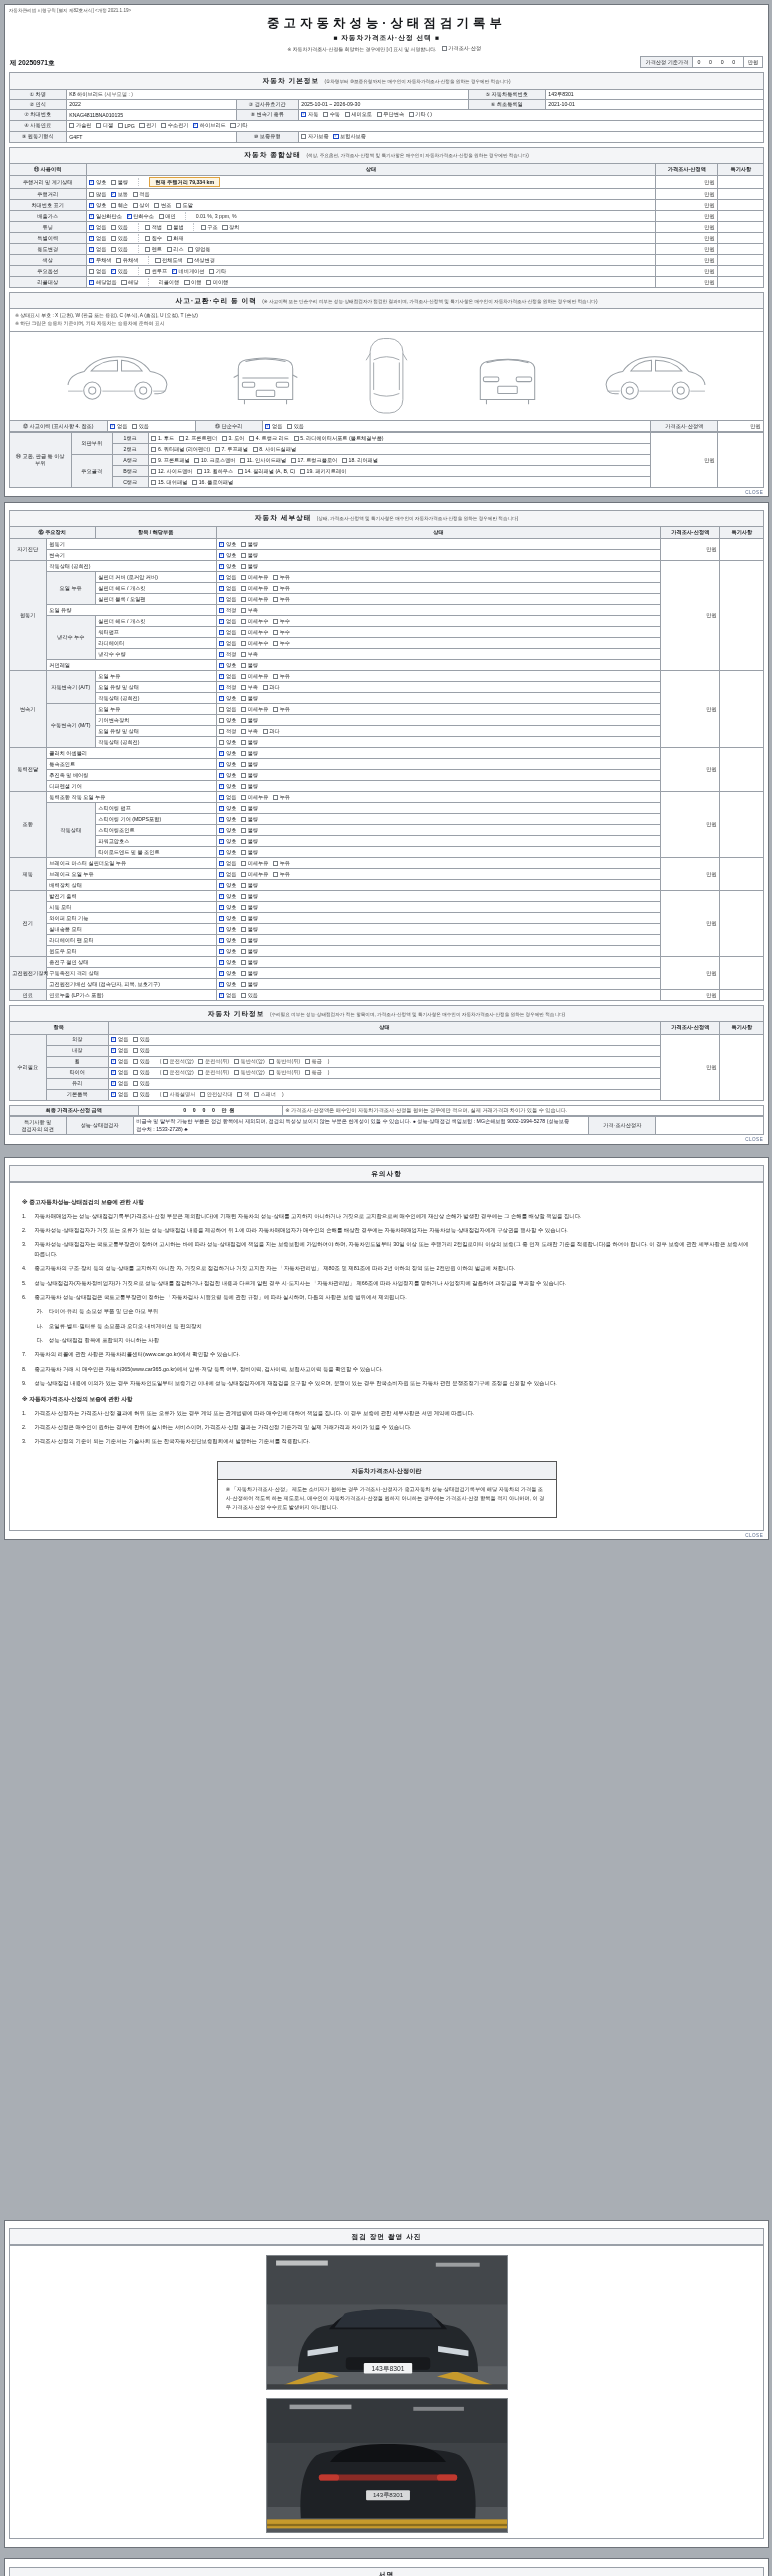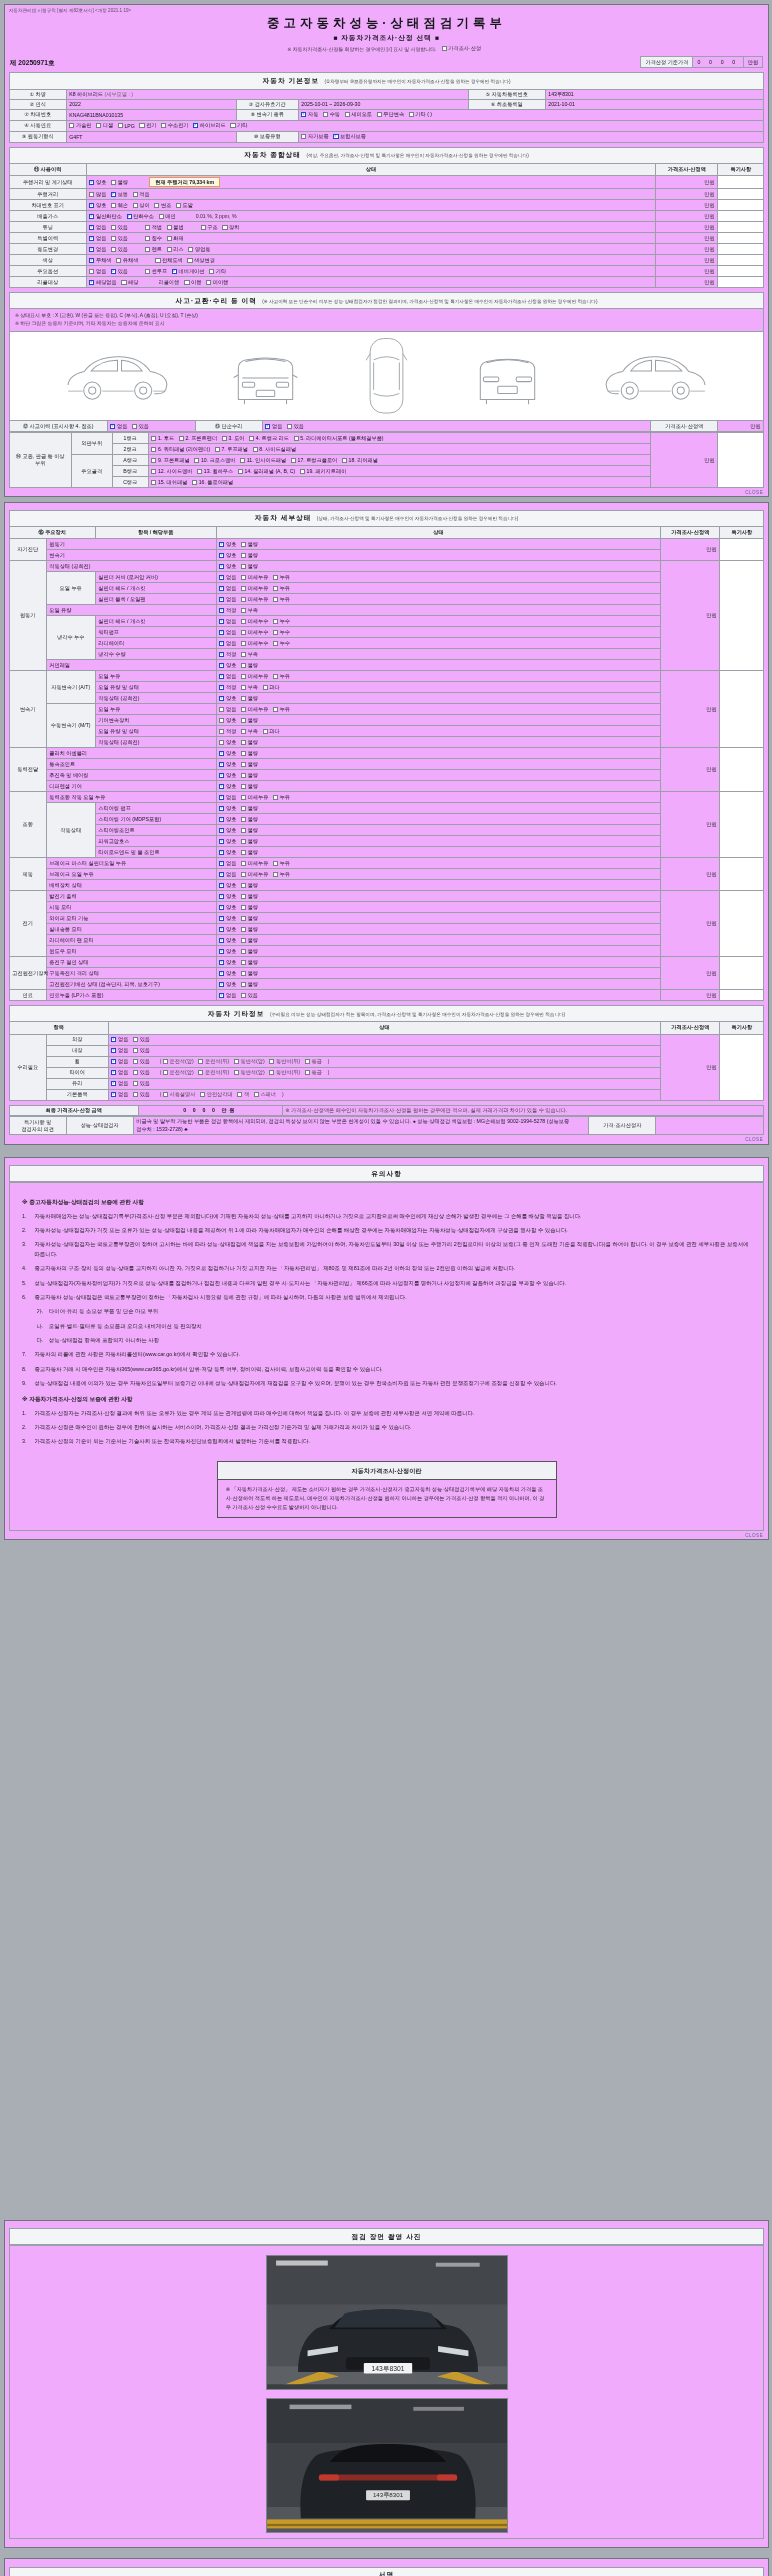--- a/index.html
+++ b/index.html
@@ -1,18 +1,18 @@
 <!DOCTYPE html>
 <html style="font-size:8.2px"><head>
 <meta charset="utf-8">
 <title>중고자동차성능·상태점검기록부</title>
 <style>
 *{margin:0;padding:0;box-sizing:border-box}
 body{width:773px;height:2576px;overflow:hidden;background:#a9aeb4;font-family:"Liberation Sans","DejaVu Sans",sans-serif;color:#15171a}
-.box{background:#f0abfc;border:0.5px solid #6f747b;margin:0 3.6px;padding:3.1px 4.1px 8.2px;position:relative}
+.box{background:#ffffff;border:0.5px solid #6f747b;margin:0 3.6px;padding:3.1px 4.1px 8.2px;position:relative}
 .b1{margin-top:4.1px}
 .b2{margin-top:4.1px}
 .b3{margin-top:12.4px}
 .b5{margin-top:10.3px}
 .formref{font-size:4.6px;color:#555}
 .title{text-align:center;font-size:12.4px;font-weight:bold;letter-spacing:4.1px;margin-top:1.5px}
 .subtitle{text-align:center;font-size:6.7px;font-weight:bold;letter-spacing:1px;margin-top:2.6px}
 .selnote{display:flex;justify-content:center;align-items:center;gap:5.2px;font-size:4.9px;color:#333;margin-top:1.5px}
 .docline{display:flex;justify-content:space-between;align-items:flex-end;margin:3.6px 1px 1px}
 .docno{font-size:6.7px;font-weight:bold}

